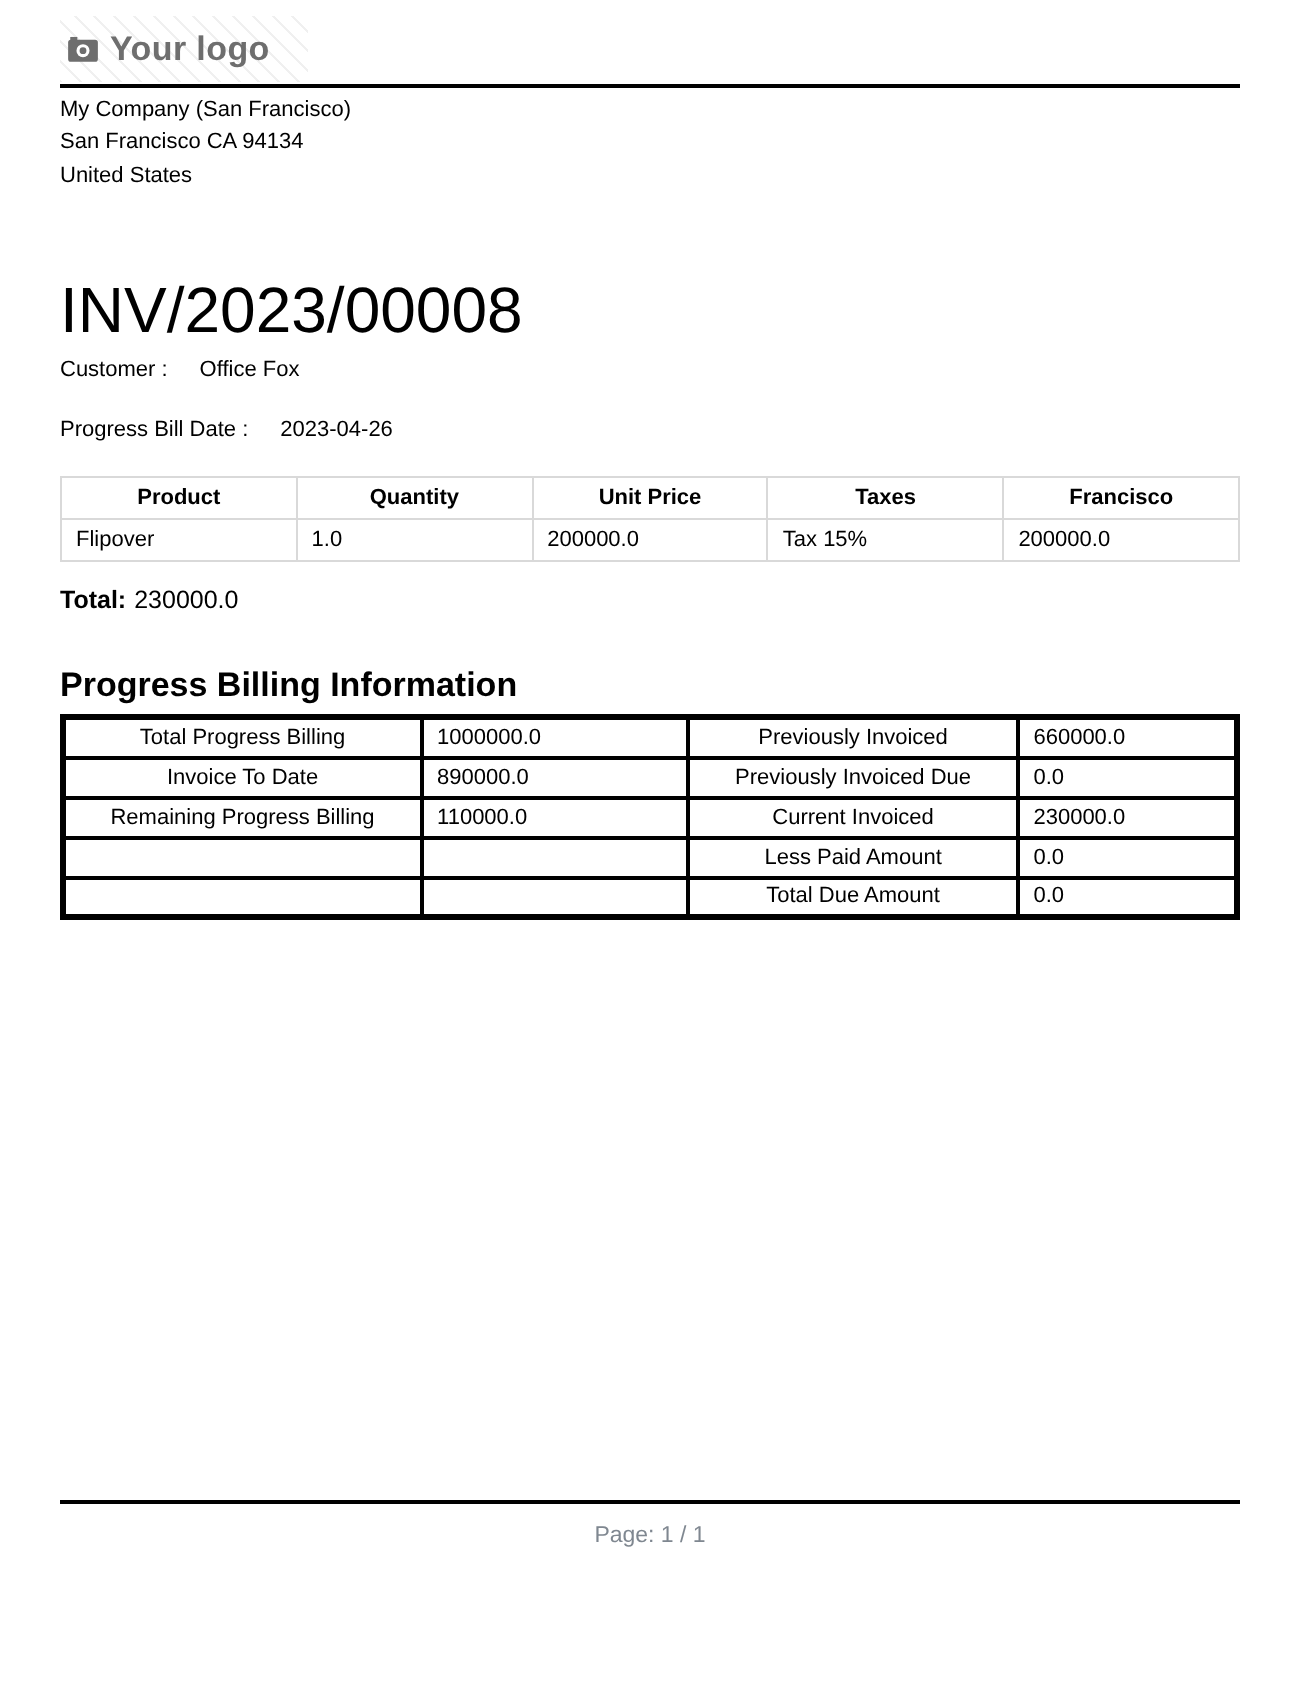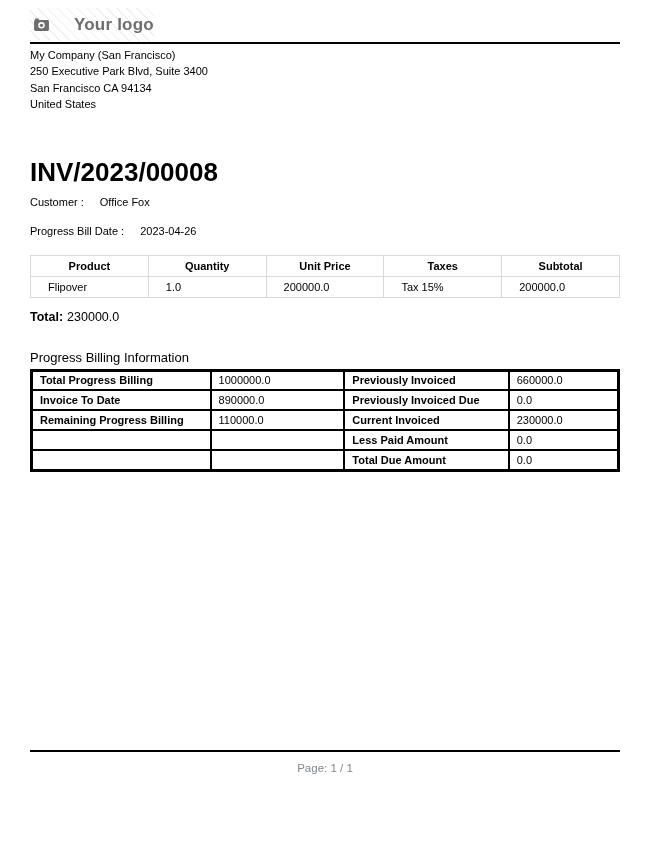--- a/index.html
+++ b/index.html
@@ -15,39 +15,39 @@
     padding: 8px 31px 0 30px;
     overflow: hidden;
   }
 
   
   .logo-box {
     width: 124px;
     height: 33px;
     display: flex;
     align-items: center;
-    gap: 24px;
+    gap: 5px;
     padding-left: 3px;
     background: repeating-linear-gradient(45deg, rgba(0,0,0,0.06) 0 1px, transparent 1px 7px);
   }
   .logo-icon { display: inline-flex; align-items: center; }
   .logo-text {
     font-size: 17px;
     font-weight: bold;
     color: #6e6e6e;
     letter-spacing: 0.2px;
     white-space: nowrap;
   }
   .header-rule { border-top: 2px solid #000000; margin-top: 1px; }
   .company-address { font-size: 11px; line-height: 16.4px; padding-top: 3px; }
 
   
   .doc-title {
-    font-size: 26px;
-    font-weight: bold;
+    font-size: 32px;
+    font-weight: normal;
     line-height: 27px;
     margin: 46px 0 0 0;
   }
   .info-line {
     font-size: 11px;
     line-height: 13px;
     margin: 0 0 16.5px 0;
     display: flex;
     gap: 16px;
   }
@@ -57,44 +57,44 @@
   .product-table {
     width: 100%;
     border-collapse: collapse;
     margin-top: 16px;
     font-size: 11px;
     table-layout: fixed;
   }
   .product-table th, .product-table td {
     border: 1px solid #d9d9d9;
     height: 21px;
-    padding: 1px 17px;
+    padding: 1px 7px;
   }
   .product-table th { text-align: center; font-weight: bold; }
   .product-table td { text-align: left; font-weight: normal; }
 
   
   .total-line { font-size: 12.5px; margin-top: 12px; display: flex; gap: 4px; text-align: right; }
   .total-label { font-weight: bold; }
 
   
-  .pbi-heading { font-size: 13px; font-weight: normal; margin: 26px 0 4px 0; }
+  .pbi-heading { font-size: 17px; font-weight: bold; margin: 26px 0 4px 0; }
   .progress-table {
     width: 100%;
     border-collapse: collapse;
     border: 3px solid #000000;
     font-size: 11px;
     table-layout: fixed;
   }
   .progress-table td {
     border: 2px solid #000000;
     height: 20px;
     padding: 1px 7px;
   }
-  .progress-table td.plabel { font-weight: bold; }
+  .progress-table td.plabel { font-weight: normal; text-align: center; }
   .progress-table td.pvalue { font-weight: normal; text-align: left; }
 
   
   .footer {
     position: absolute;
     left: 30px;
     right: 31px;
     top: 750px;
     border-top: 2px solid #000000;
     text-align: center;
@@ -120,21 +120,20 @@
         <circle cx="12" cy="13.2" r="2.4" fill="#6e6e6e"></circle>
       </svg>
     </span>
     <span class="logo-text">Your logo</span>
   </div>
 
   <div class="header-rule"></div>
 
   <div class="company-address">
     <div>My Company (San Francisco)</div>
-    <div>250 Executive Park Blvd, Suite 3400</div>
     <div>San Francisco CA 94134</div>
     <div>United States</div>
   </div>
 
   <h1 class="doc-title">INV/2023/00008</h1>
 
   <p class="info-line first">
     <span>Customer :</span>
     <span>Office Fox</span>
   </p>
@@ -150,21 +149,21 @@
         <col style="width:20%">
         <col style="width:20%">
         <col style="width:20%">
     </colgroup>
     <thead>
       <tr>
         <th>Product</th>
         <th>Quantity</th>
         <th>Unit Price</th>
         <th>Taxes</th>
-        <th>Subtotal</th>
+        <th>Francisco</th>
       </tr>
     </thead>
     <tbody>
       <tr>
         <td>Flipover</td>
         <td>1.0</td>
         <td>200000.0</td>
         <td>Tax 15%</td>
         <td>200000.0</td>
       </tr>

